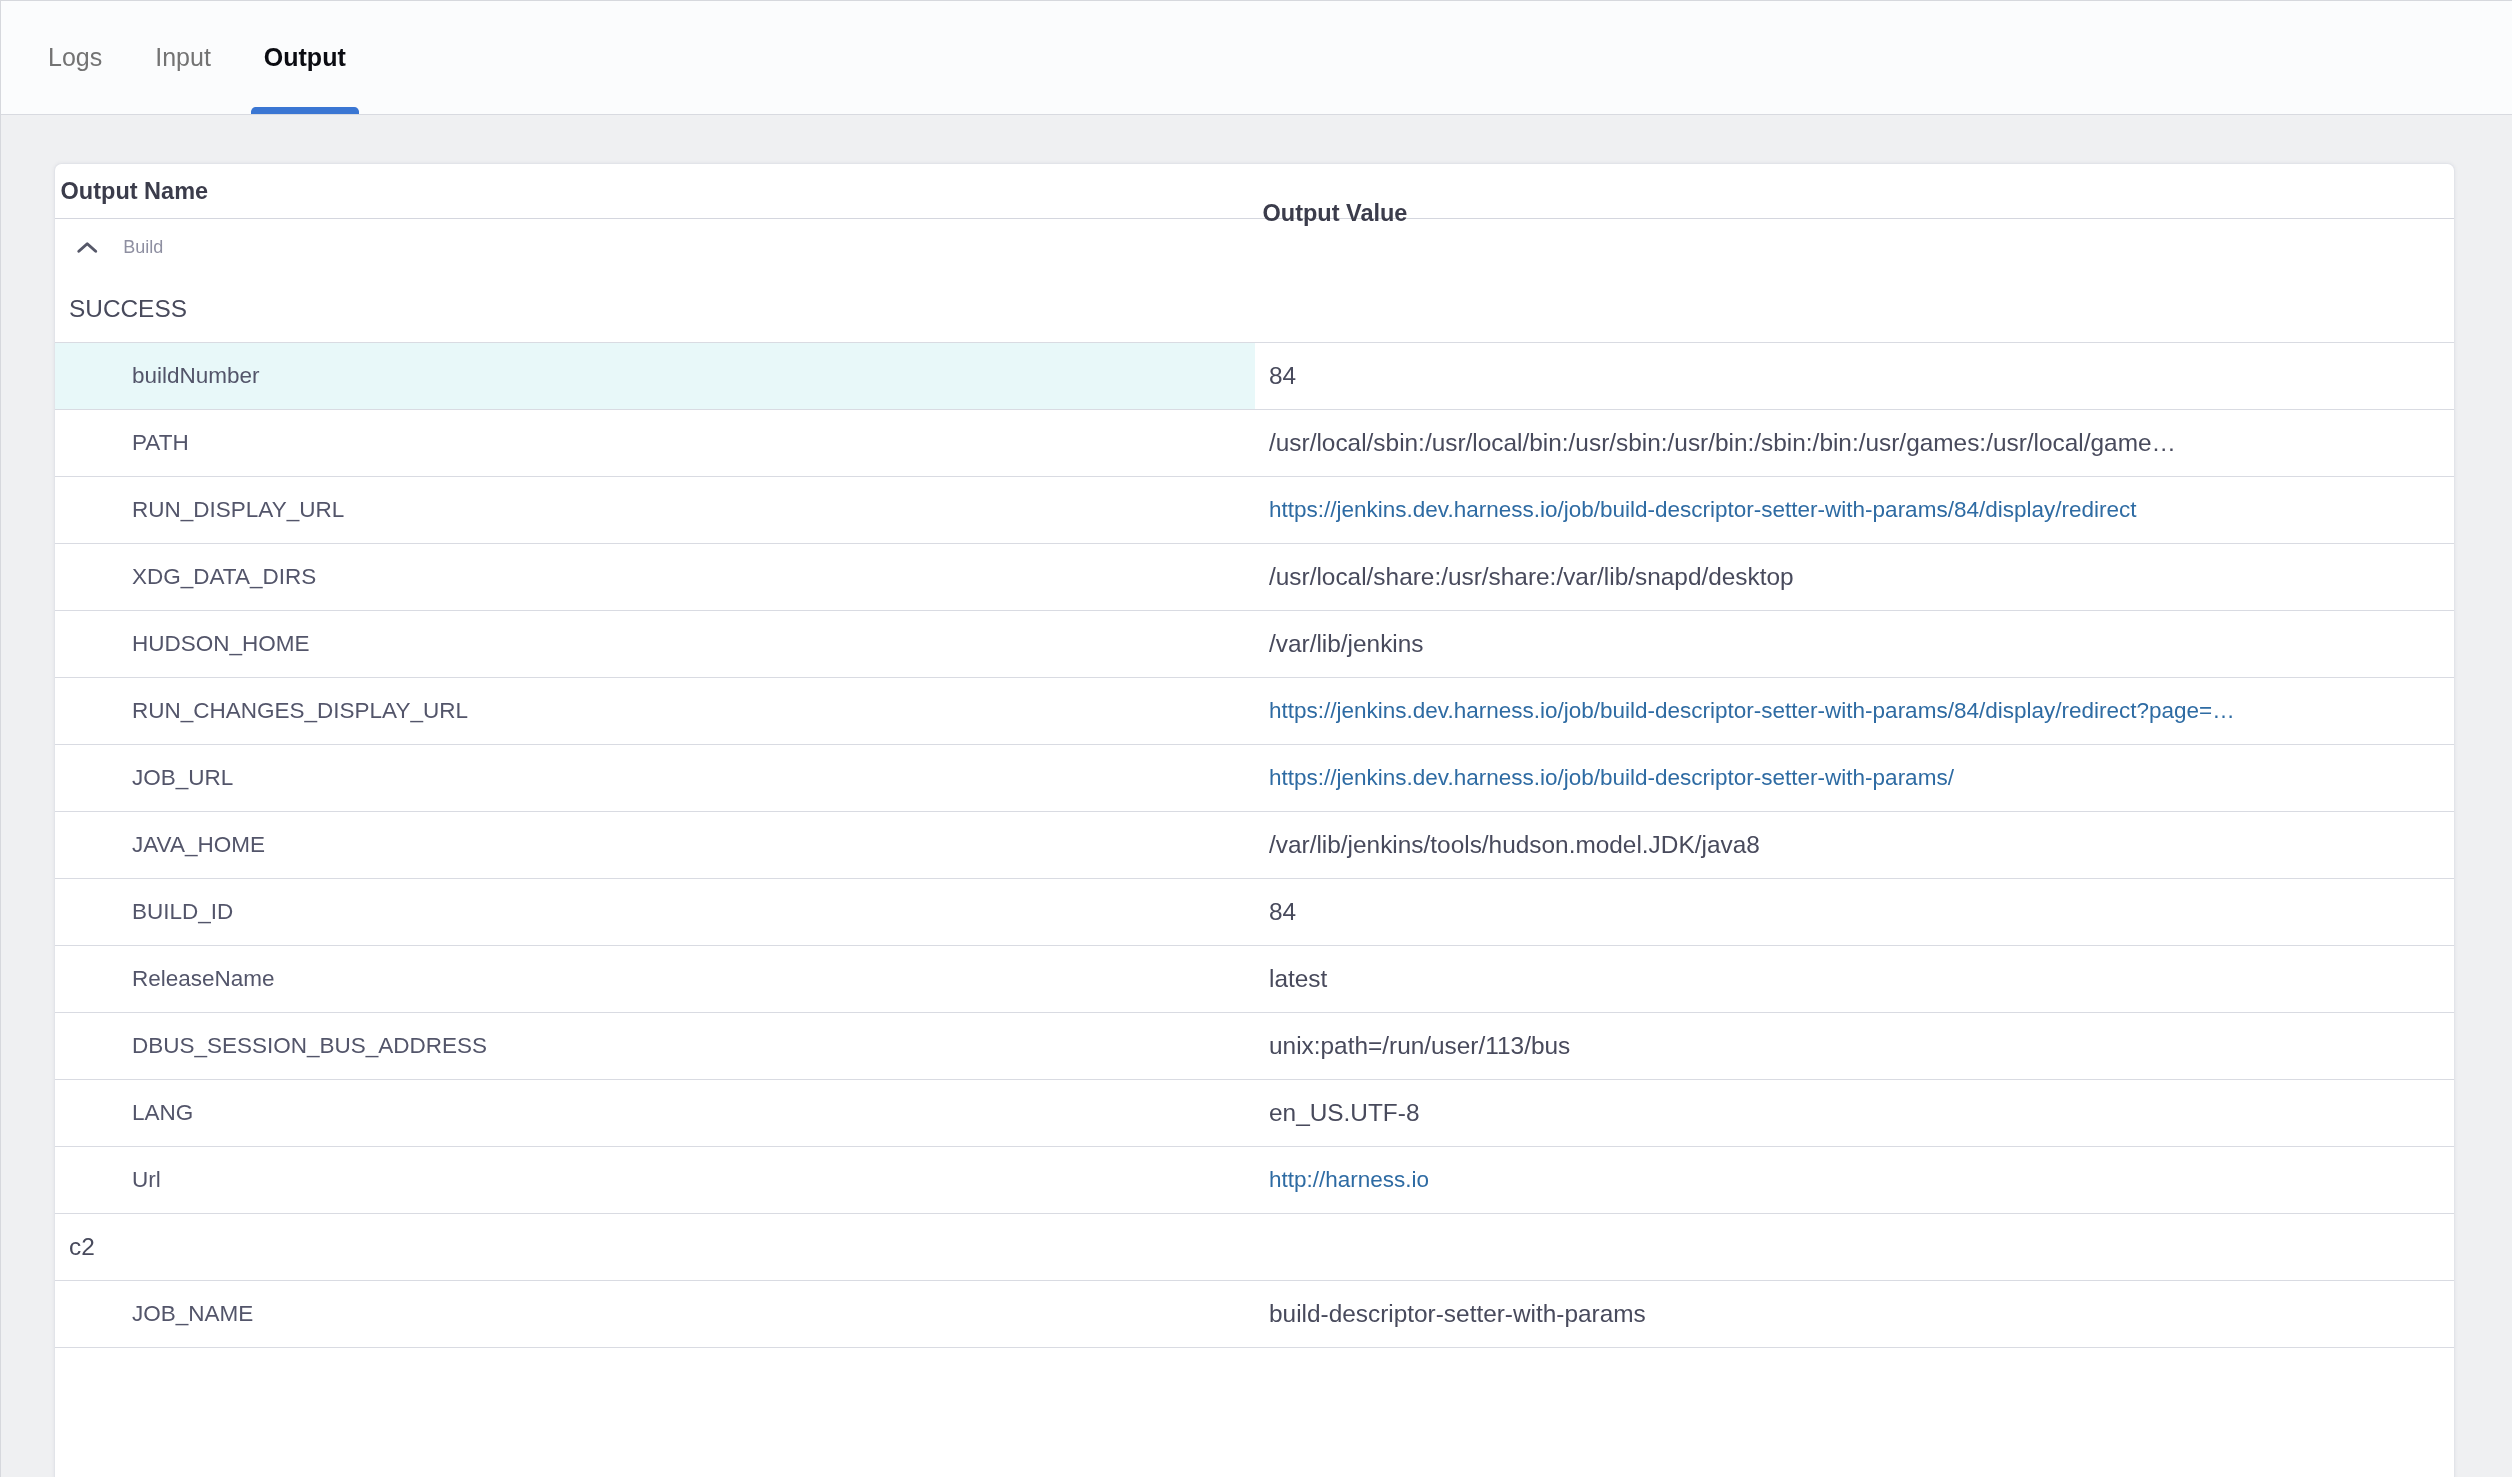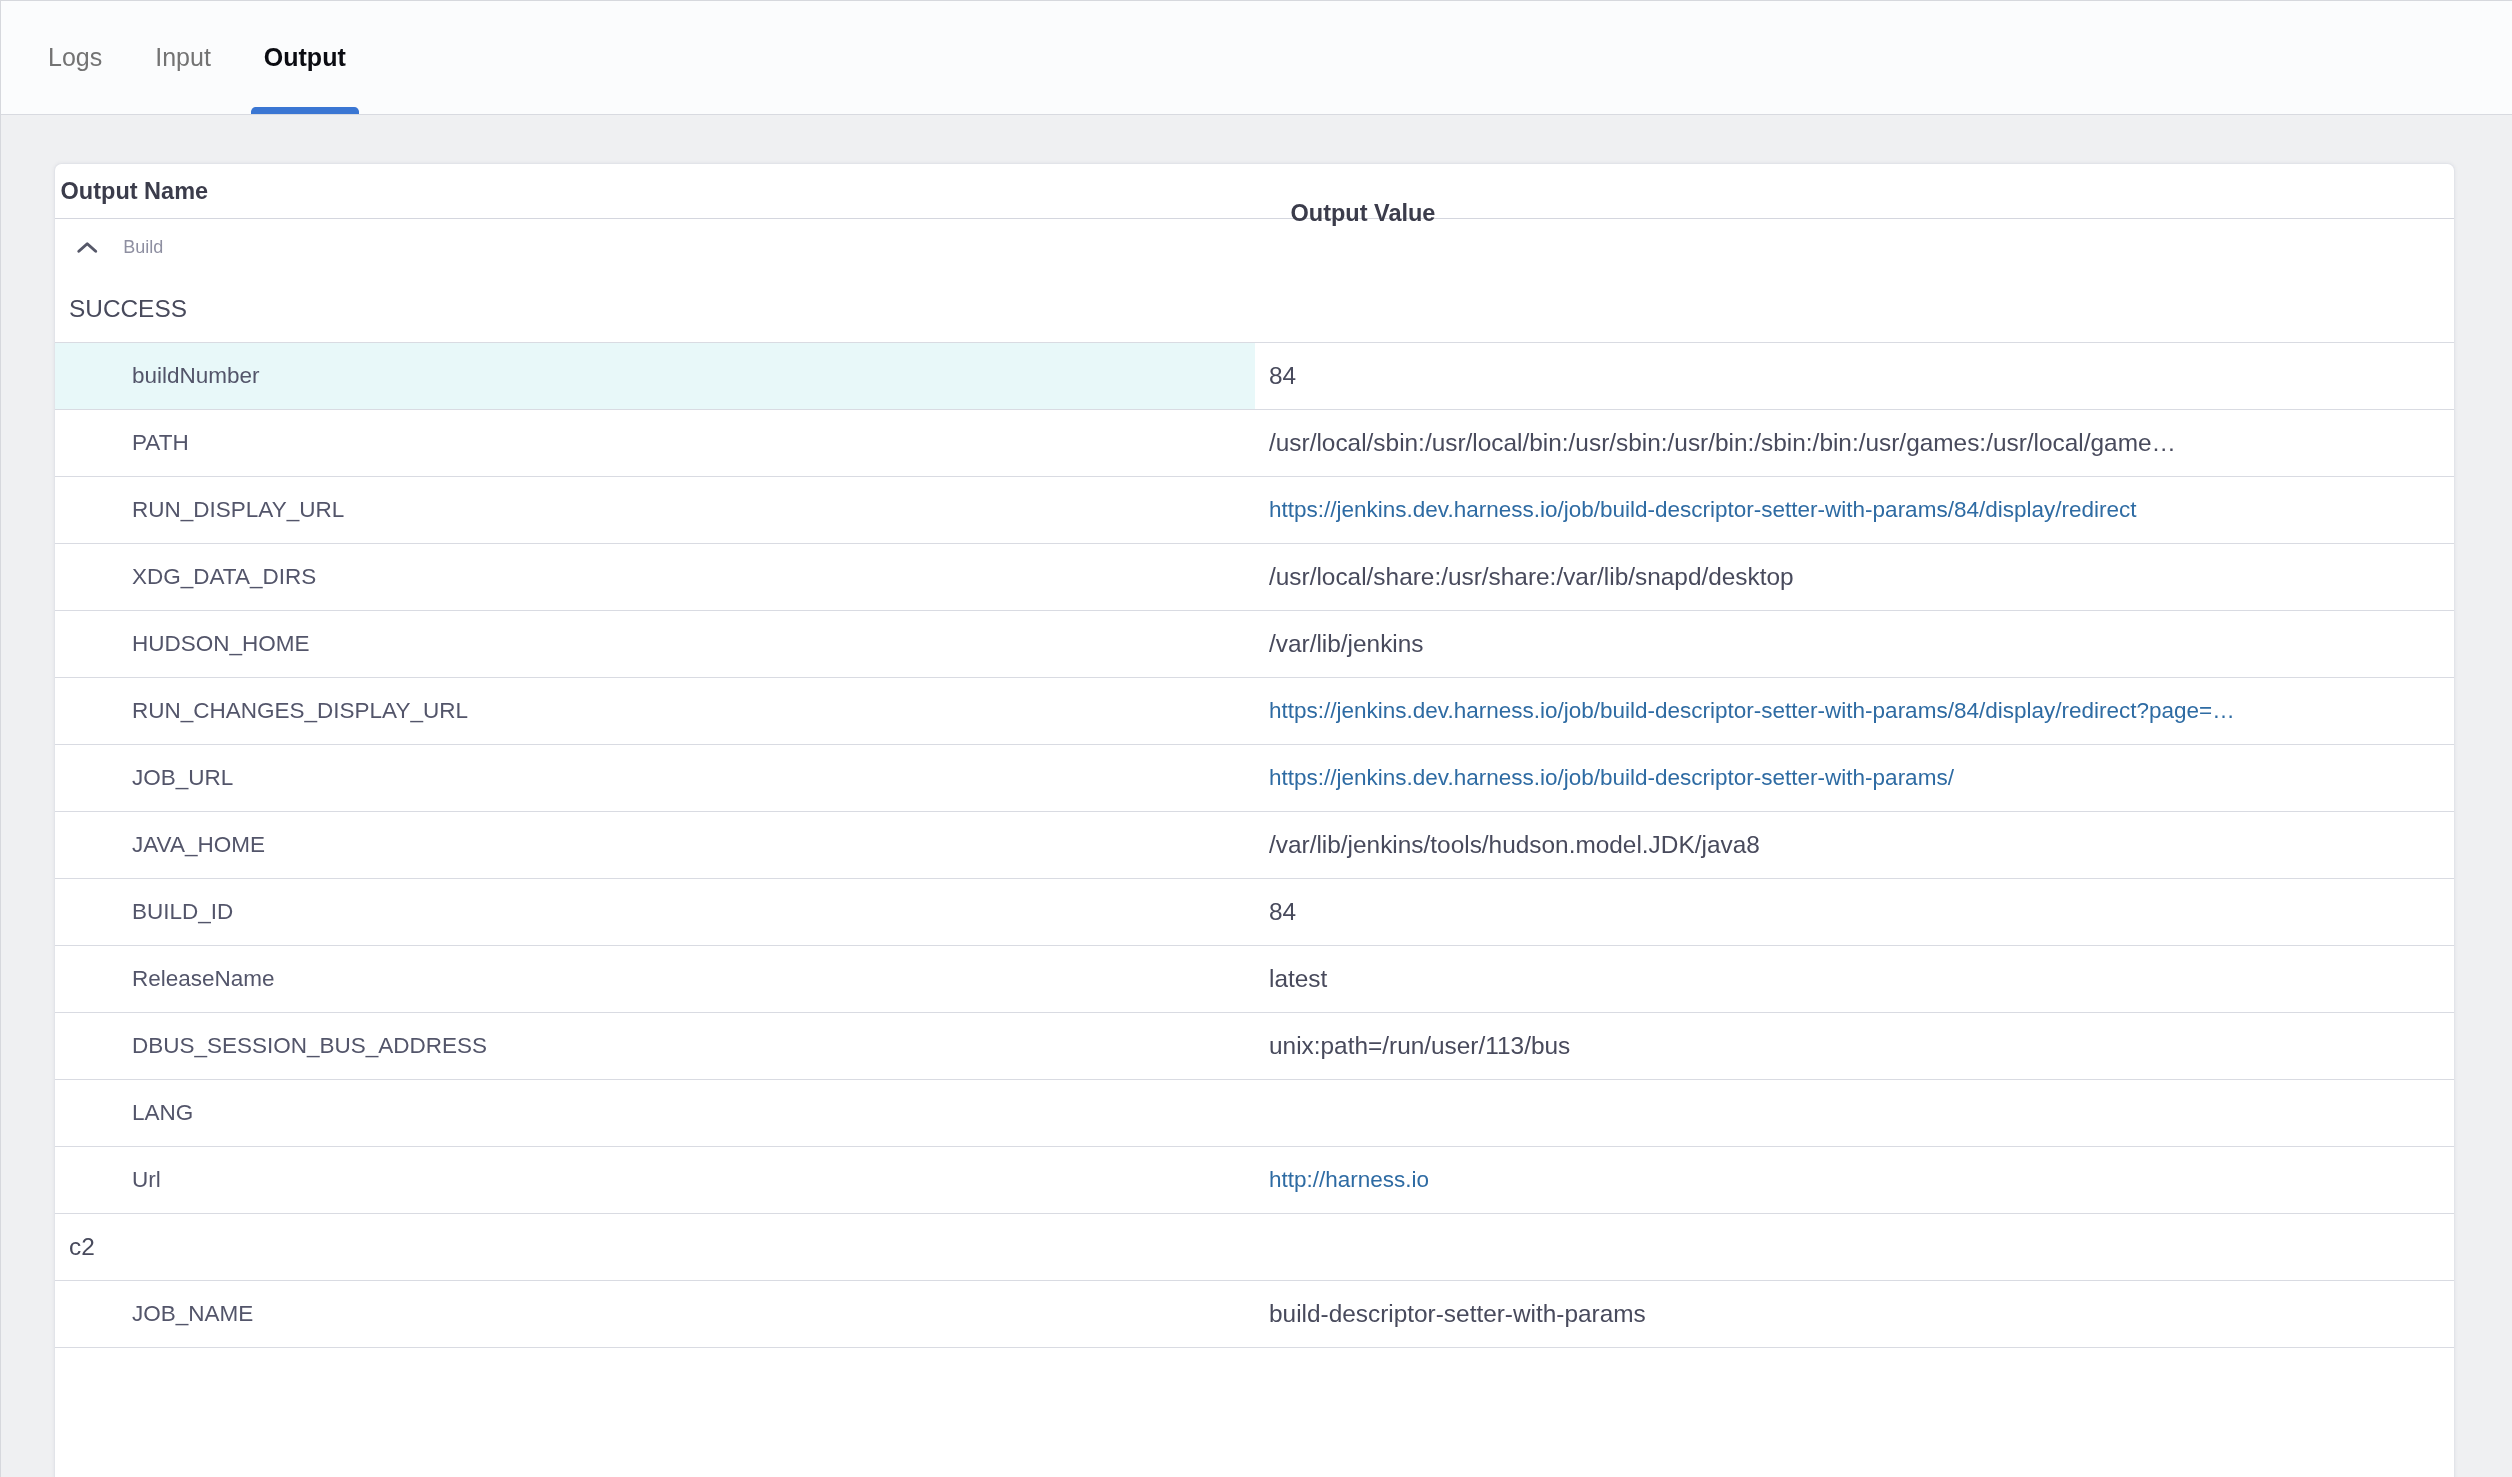--- a/index.html
+++ b/index.html
@@ -50,21 +50,20 @@
     border-bottom:none;
     border-radius:7.5px 7.5px 0 0;
     box-shadow:0 0.9px 4.7px rgba(40,41,61,0.06);
     overflow:hidden;
   }
   .thead {
     display:flex;
     height:55px;
     align-items:center;
     border-bottom:0.9px solid #d4d6de;
-    gap:28px;
   }
   .th {
     font-weight:700;
     font-size:23.5px;
     color:#3b3c4b;
     white-space:nowrap;
   }
   .th.name { width:1200px; padding-left:5.6px; }
   .th.value { flex:1; padding-left:7.5px;margin-top:44px; }
   .group-row {
@@ -227,20 +226,23 @@
 
   <div class="data-row">
     <div class="cell name">DBUS_SESSION_BUS_ADDRESS</div>
     <div class="cell value">
             <span>unix:path=/run/user/113/bus</span>
           </div>
   </div>
 
   <div class="data-row">
     <div class="cell name">LANG</div>
+    <div class="cell value">
+            <span>en_US.UTF-8</span>
+          </div>
   </div>
 
   <div class="data-row">
     <div class="cell name">Url</div>
     <div class="cell value">
             <a class="link">http://harness.io</a>
           </div>
   </div>
 
   <div class="data-row">

